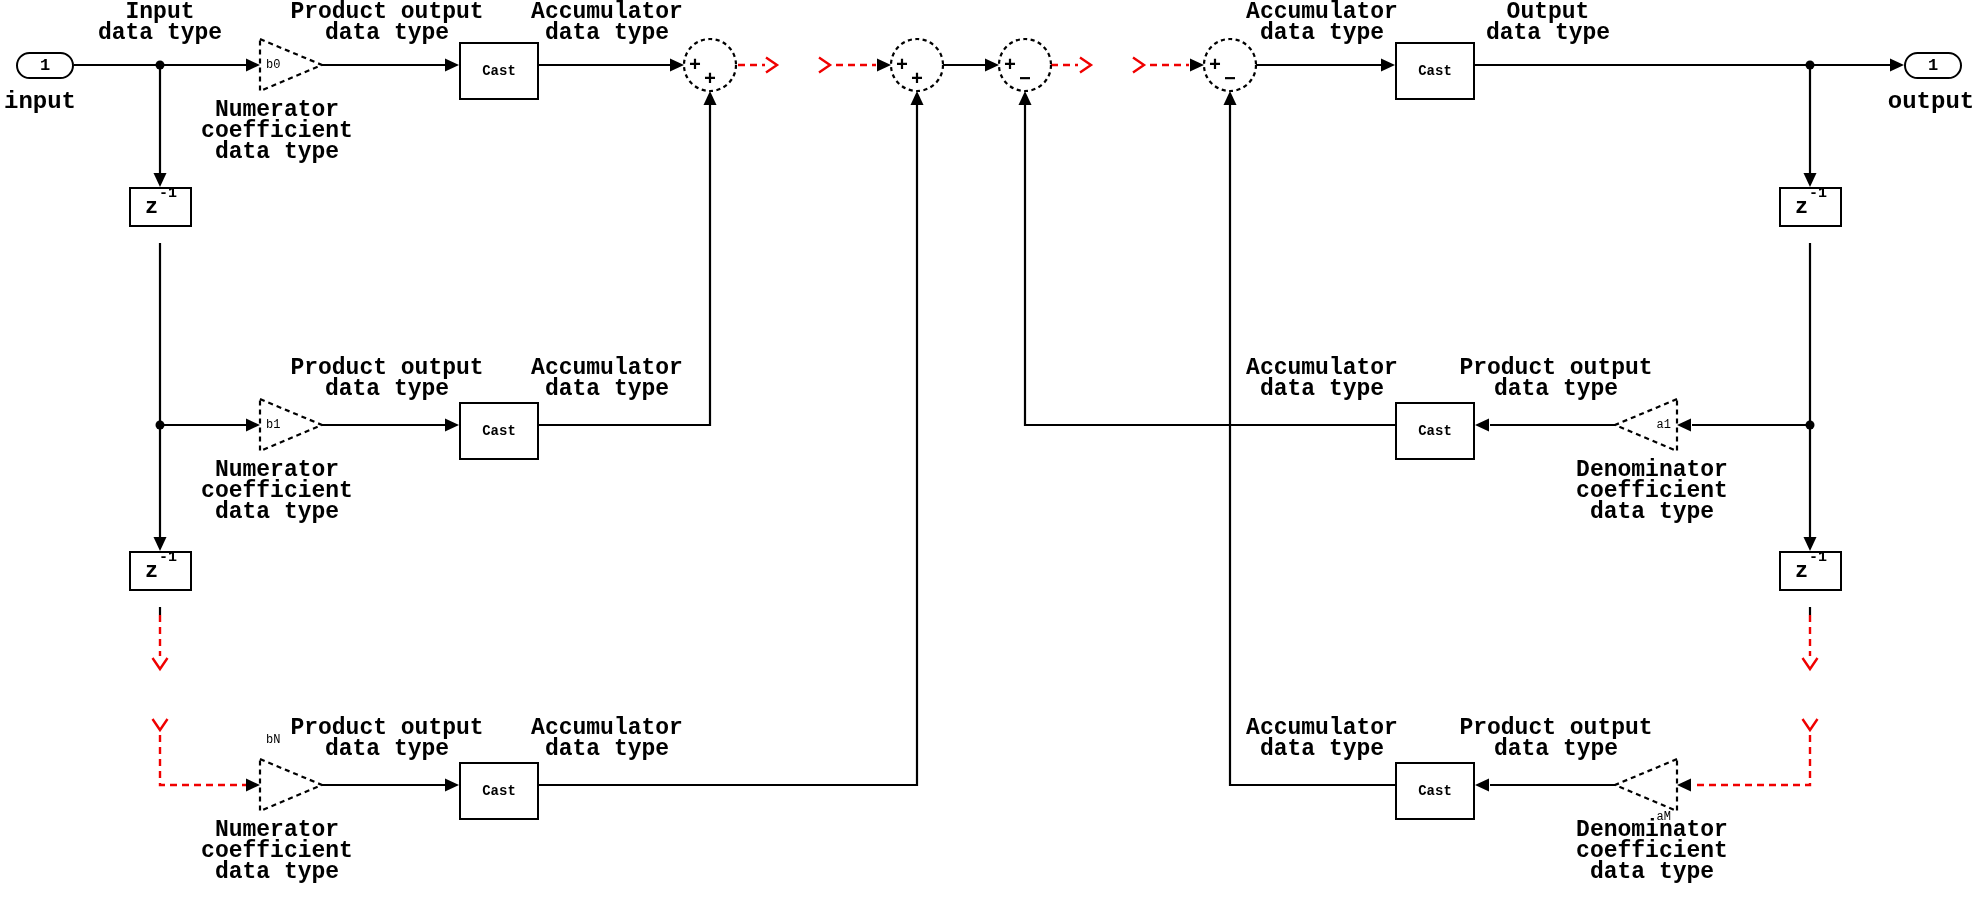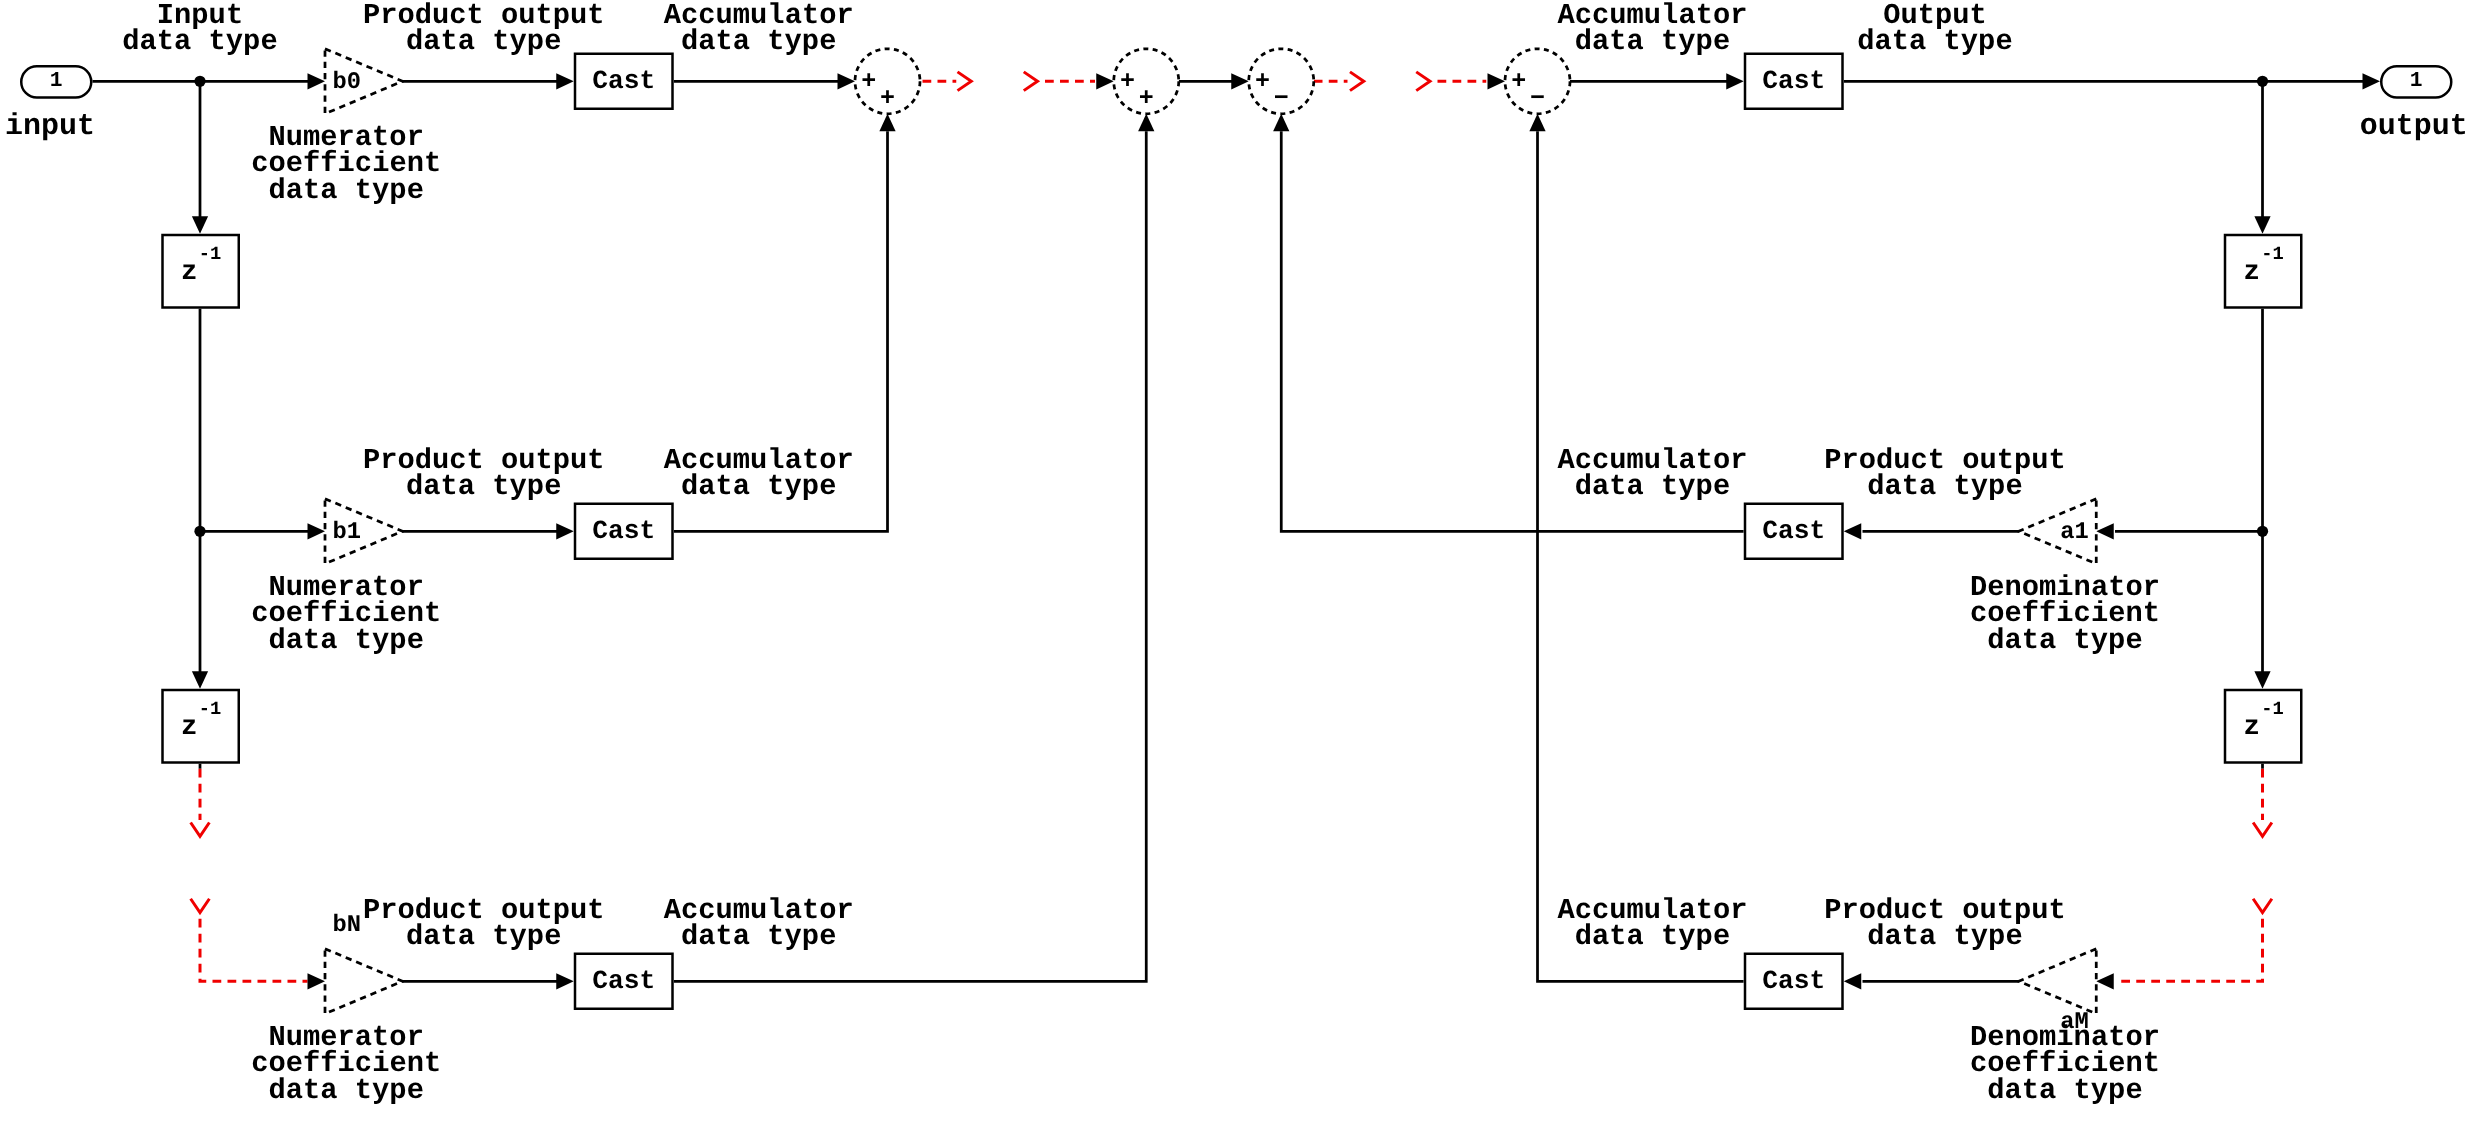--- a/index.html
+++ b/index.html
@@ -1,29 +1,29 @@
 <!DOCTYPE html>
 <html><head>
 <meta charset="utf-8">
 <style>
   html,body{margin:0;padding:0;background:#fff;}
   #canvas{position:relative;width:1982px;height:900px;background:#ffffff;overflow:hidden;
           font-family:"Liberation Mono","DejaVu Sans Mono",monospace;color:#000;}
   svg.wires{position:absolute;left:0;top:0;}
   .blk{position:absolute;box-sizing:border-box;background:#fff;border:2.5px solid #000;
        display:flex;align-items:center;justify-content:center;}
-  .cast{width:80px;height:46px;font-size:21px;font-weight:bold;letter-spacing:0px;}
-  .zblk{width:63px;height:60px;font-size:22px;font-weight:bold;text-align:center;}
+  .cast{width:80px;height:58px;font-size:14px;font-weight:bold;letter-spacing:0px;}
+  .zblk{width:63px;height:40px;font-size:22px;font-weight:bold;text-align:center;}
   .zblk sup{font-size:15px;position:relative;top:-8px;left:1px;font-weight:bold;}
   .port{width:58px;height:27px;border-radius:14px;border:2.5px solid #000;
         font-size:17px;font-weight:bold;}
   .a{position:absolute;transform:translateX(-50%);text-align:center;white-space:pre-line;
      font-size:23px;line-height:21px;font-weight:bold;}
   .iolbl{position:absolute;font-size:24px;font-weight:bold;}
-  .gtxt{position:absolute;transform:translateY(-50%);font-size:19px;font-weight:bold;}
+  .gtxt{position:absolute;transform:translateY(-50%);font-size:12px;font-weight:normal;}
   .gtxt.ra{transform:translate(-100%,-50%);}
   .ssign{position:absolute;transform:translate(-50%,-50%);font-size:20px;font-weight:bold;line-height:20px;}
 </style>
 </head>
 <body>
 
 <div id="canvas">
 
   <svg class="wires" width="1982" height="900" viewBox="0 0 1982 900">
 

